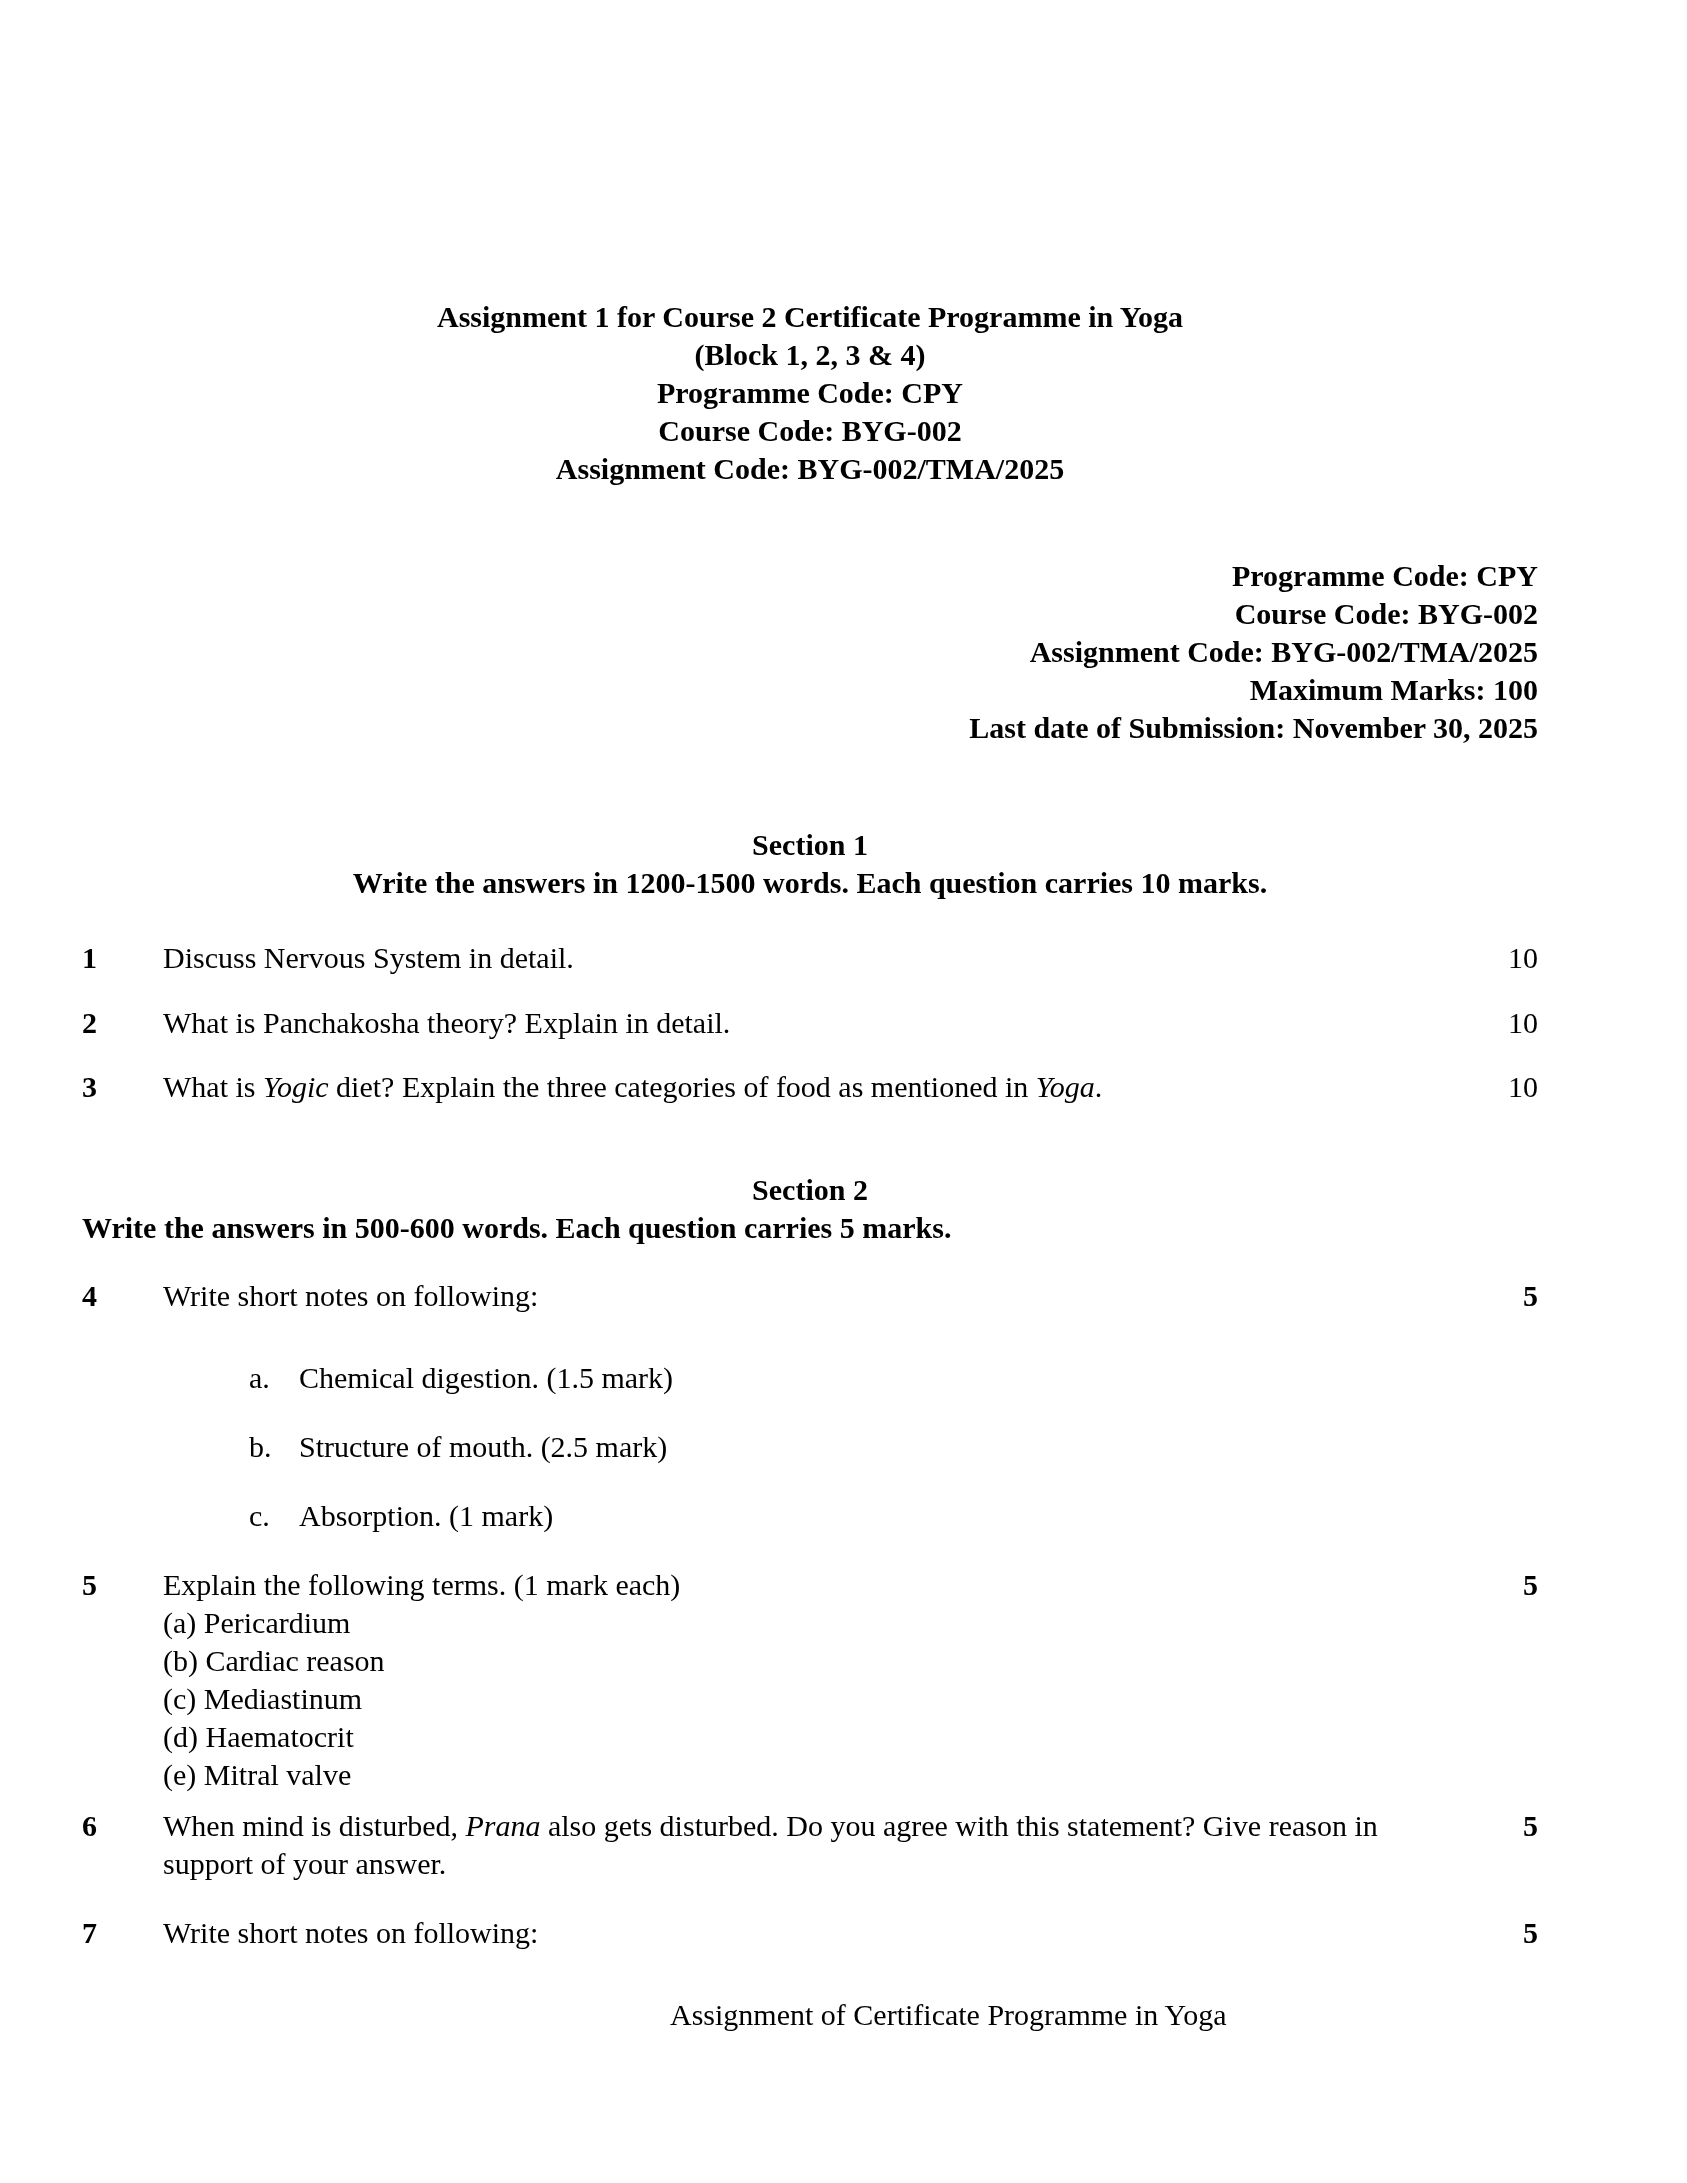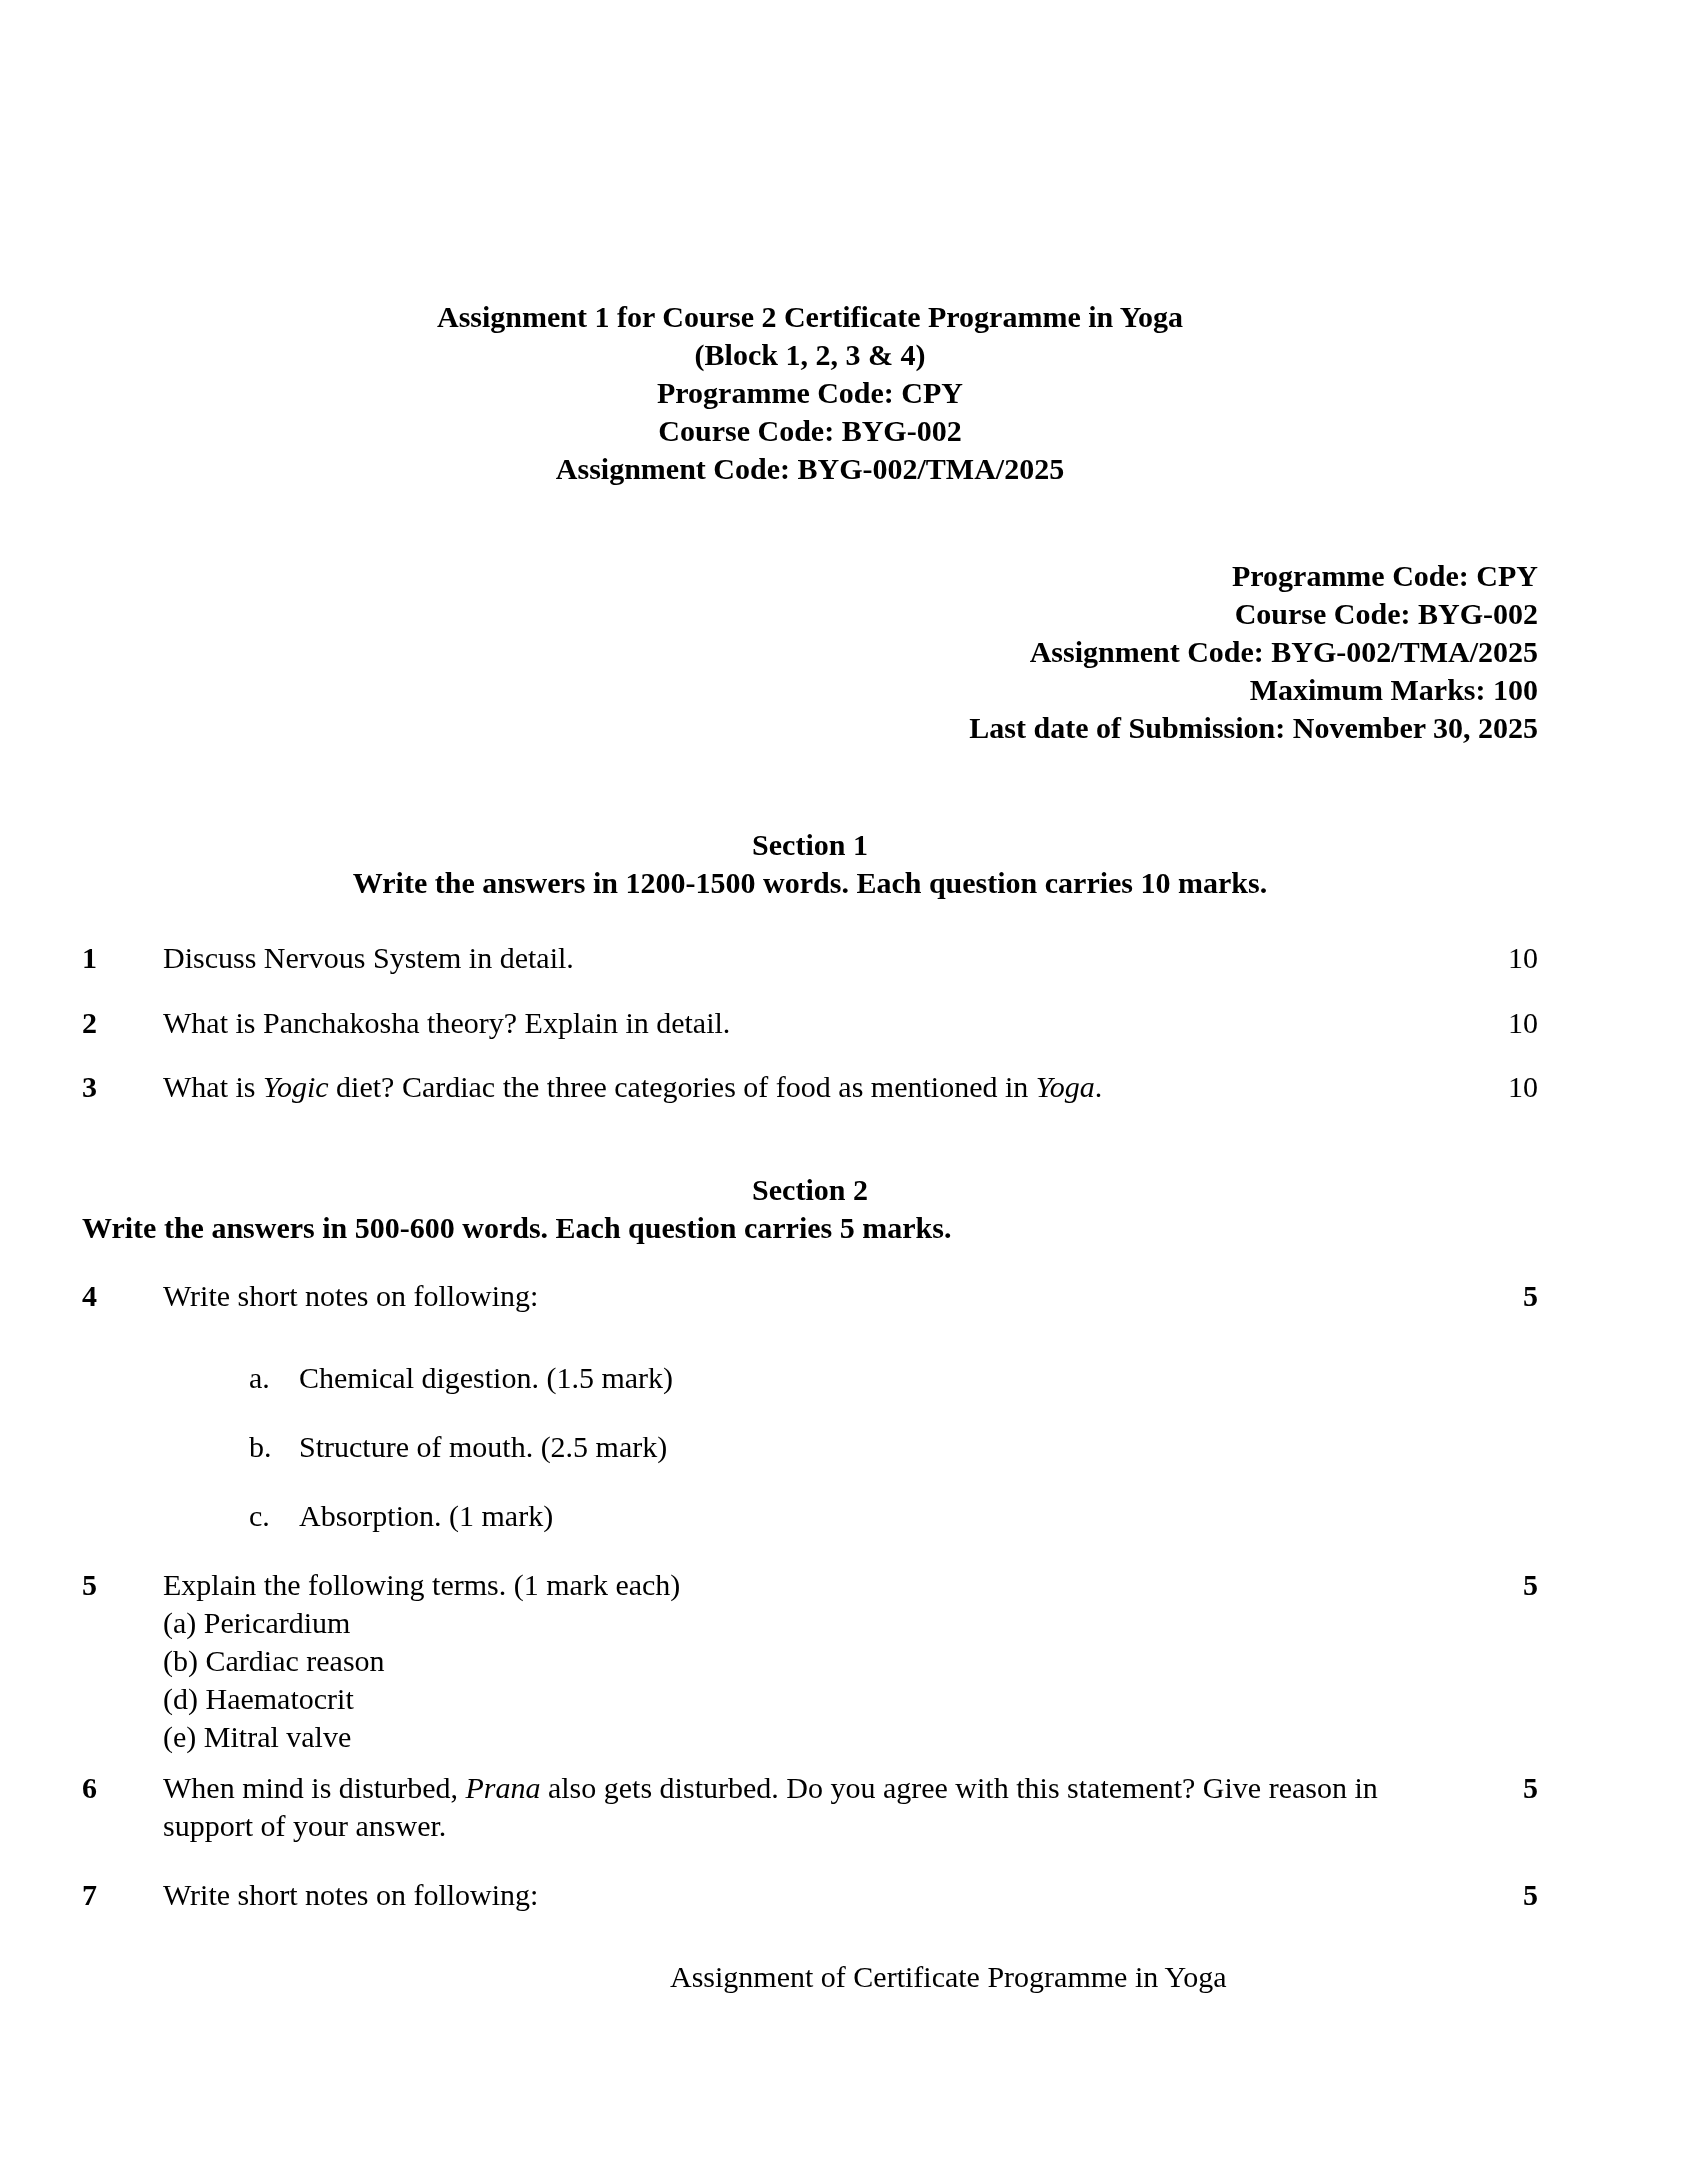--- a/index.html
+++ b/index.html
@@ -126,21 +126,21 @@
   </div>
 
   <div class="q-row mt-40">
     <span class="q-num">2</span>
     <span class="q-text"><span>What is </span><span style="">Panchakosha</span><span> theory? Explain in detail.</span></span>
     <span class="q-marks">10</span>
   </div>
 
   <div class="q-row mt-40">
     <span class="q-num">3</span>
-    <span class="q-text"><span>What is </span><span style="font-style: italic;">Yogic</span><span> diet? Cardiac the three categories of food as mentioned in </span><span style="font-style: italic;">Yoga</span><span>.</span></span>
+    <span class="q-text"><span>What is </span><span style="font-style: italic;">Yogic</span><span> diet? Explain the three categories of food as mentioned in </span><span style="font-style: italic;">Yoga</span><span>.</span></span>
     <span class="q-marks">10</span>
   </div>
 
   <div class="section-head-2">Section 2</div>
   <div class="section-instr-left">Write the answers in 500-600 words. Each question carries 5 marks.</div>
 
   <div class="q-row mt-45">
     <span class="q-num">4</span>
     <div class="q-text">
       <div><span>Write short notes on following:</span></div>
@@ -162,20 +162,21 @@
     <span class="q-marks bold">5</span>
   </div>
 
   <div class="q-row mt-47">
     <span class="q-num">5</span>
     <div class="q-text">
       <div><span>Explain the following terms. (1 mark each)</span></div>
       <div class="sub-lines">
         <div>(a) Pericardium</div>
         <div>(b) Cardiac reason</div>
+        <div>(c) Mediastinum</div>
         <div>(d) Haematocrit</div>
         <div>(e) Mitral valve</div>
       </div>
     </div>
     <span class="q-marks bold">5</span>
   </div>
 
   <div class="q-row mt-20">
     <span class="q-num">6</span>
     <span class="q-text"><span>When mind is disturbed, </span><span style="font-style: italic;">Prana</span><span> also gets disturbed. Do you agree with this statement? Give reason in support of your answer.</span></span>

